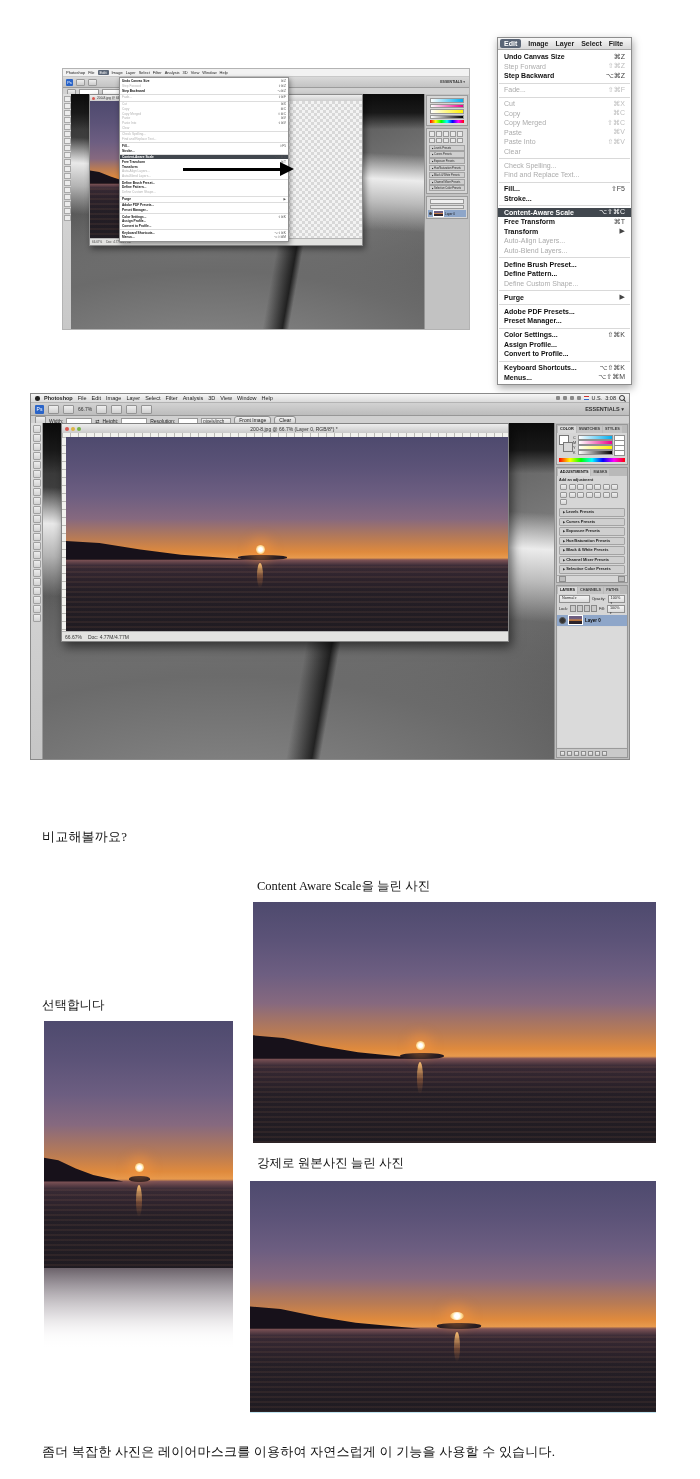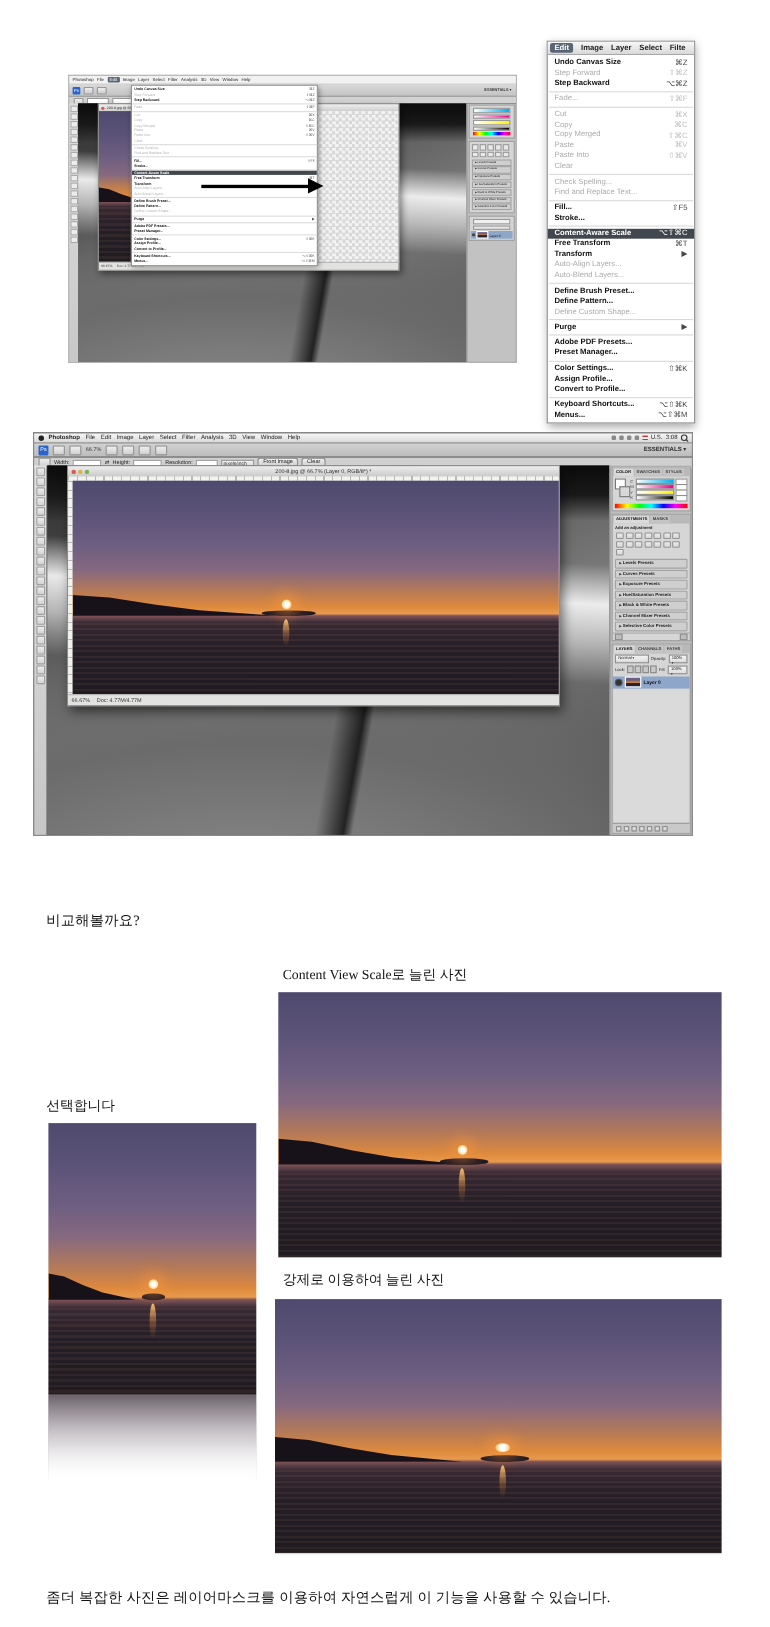--- a/index.html
+++ b/index.html
@@ -816,40 +816,40 @@
               <div class="lb-icon"></div>
               <div class="lb-icon"></div>
             </div>
         </section>
       </div>
     </div>
   </div>
 
   <p class="txt" style="left:42px;top:828px;">비교해볼까요?</p>
 
-  <p class="lbl" style="left:257px;top:878px;">Content View Scale로 늘린 사진</p>
+  <p class="lbl" style="left:257px;top:878px;">Content Aware Scale을 늘린 사진</p>
   <div id="photo-cas" class="sunset p-wide">
     <div class="land"></div>
     <div class="island"></div>
     <div class="sun"></div>
     <div class="glint"></div>
   </div>
 
   <p class="lbl" style="left:42px;top:997px;">선택합니다</p>
   <div id="photo-orig-wrap">
     <div id="photo-orig" class="sunset p-orig">
       <div class="land"></div>
       <div class="island"></div>
       <div class="sun"></div>
       <div class="glint"></div>
     </div>
     <div class="reflection"></div>
   </div>
 
-  <p class="lbl" style="left:257px;top:1155px;">강제로 이용하여 늘린 사진</p>
+  <p class="lbl" style="left:257px;top:1155px;">강제로 원본사진 늘린 사진</p>
   <div id="photo-forced" class="sunset p-forced">
     <div class="land"></div>
     <div class="island"></div>
     <div class="sun"></div>
     <div class="glint"></div>
   </div>
 
   <p class="txt" style="left:42px;top:1443px;">좀더 복잡한 사진은 레이어마스크를 이용하여 자연스럽게 이 기능을 사용할 수 있습니다.</p>
 
 </div>

